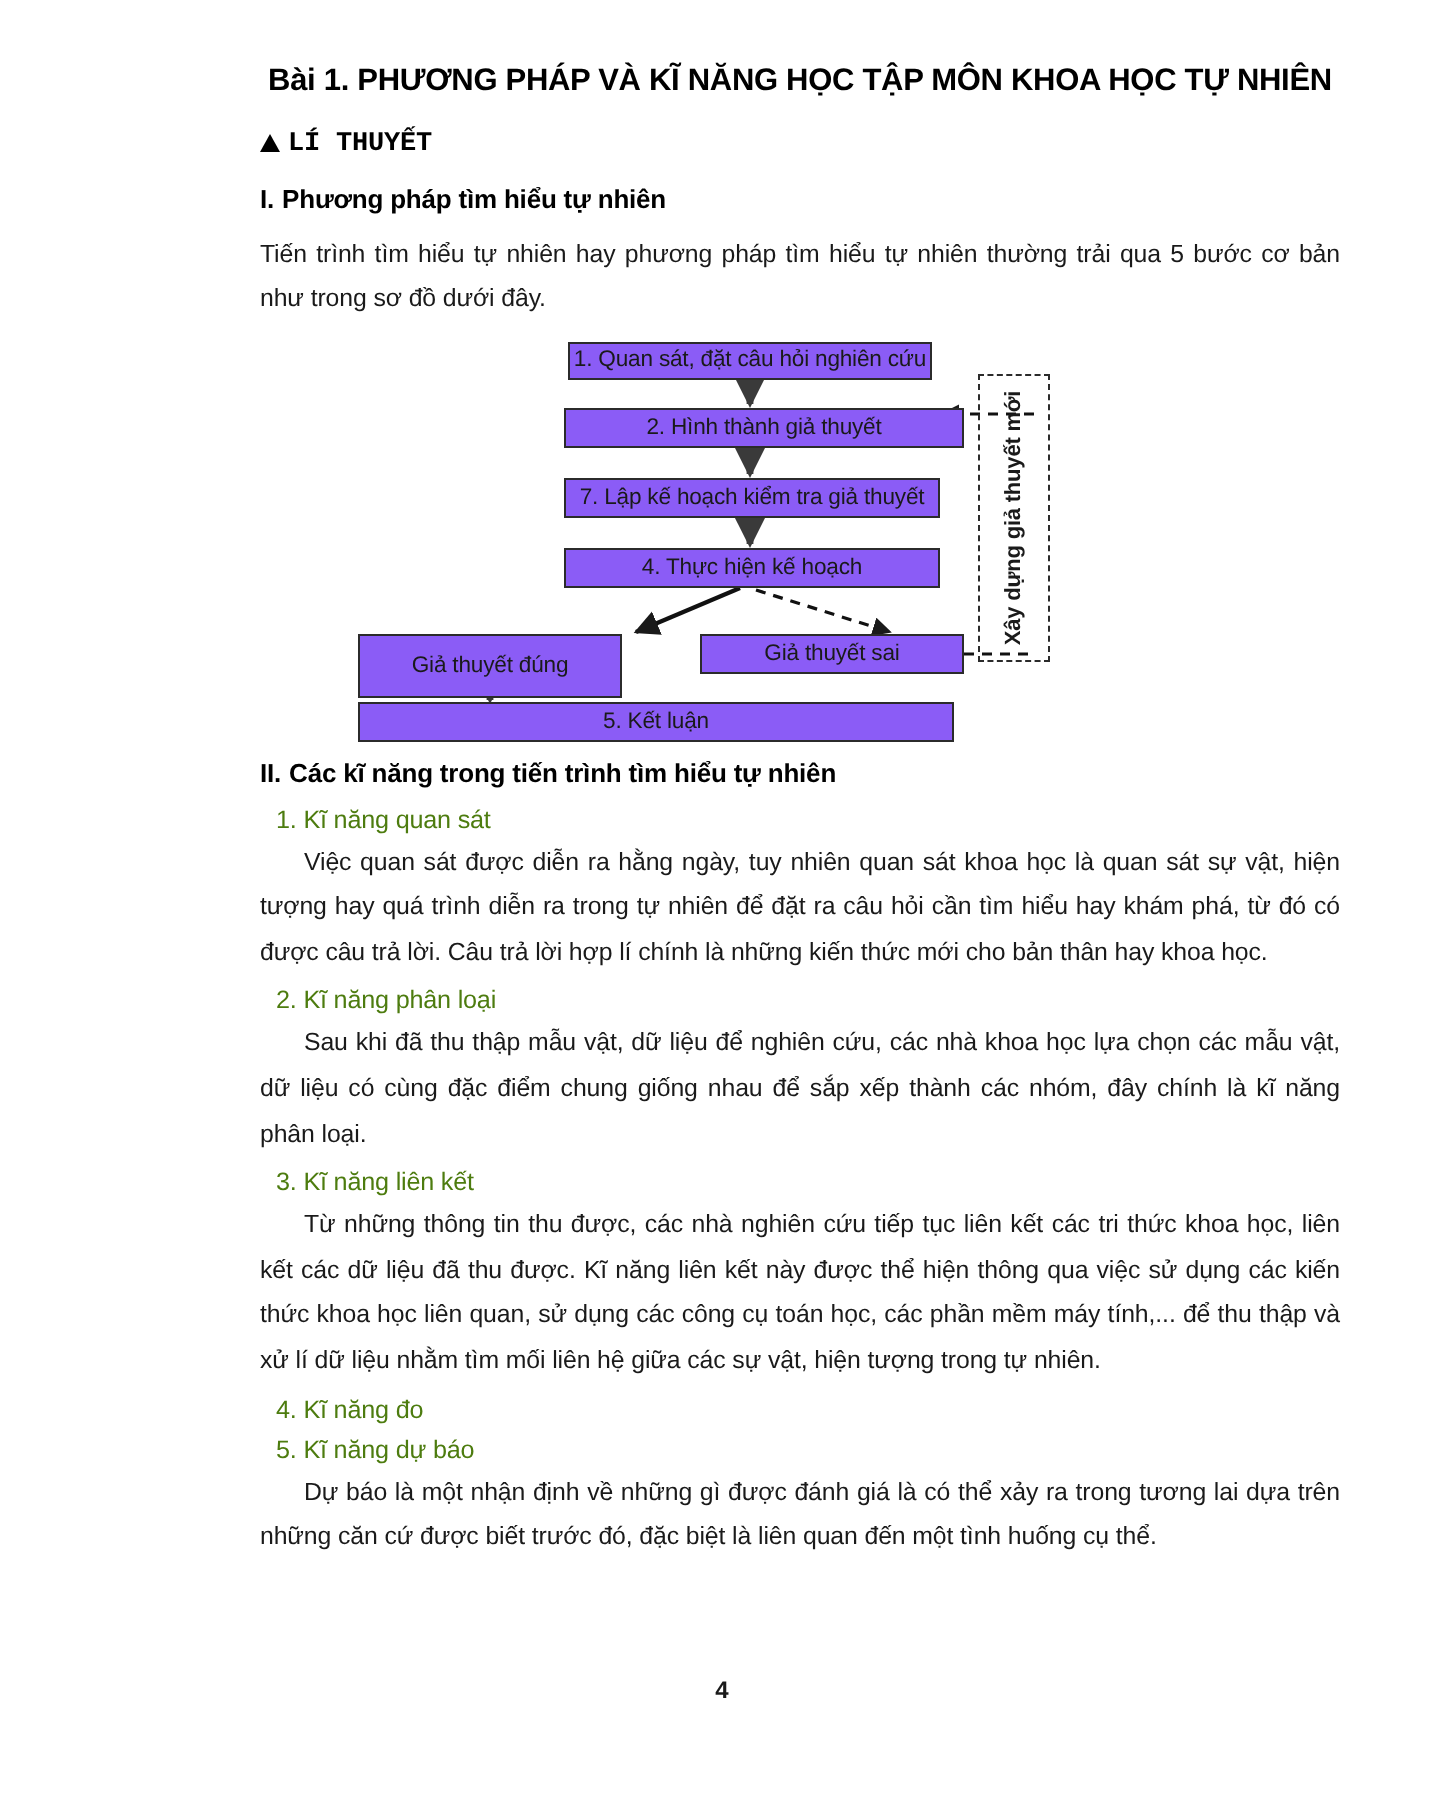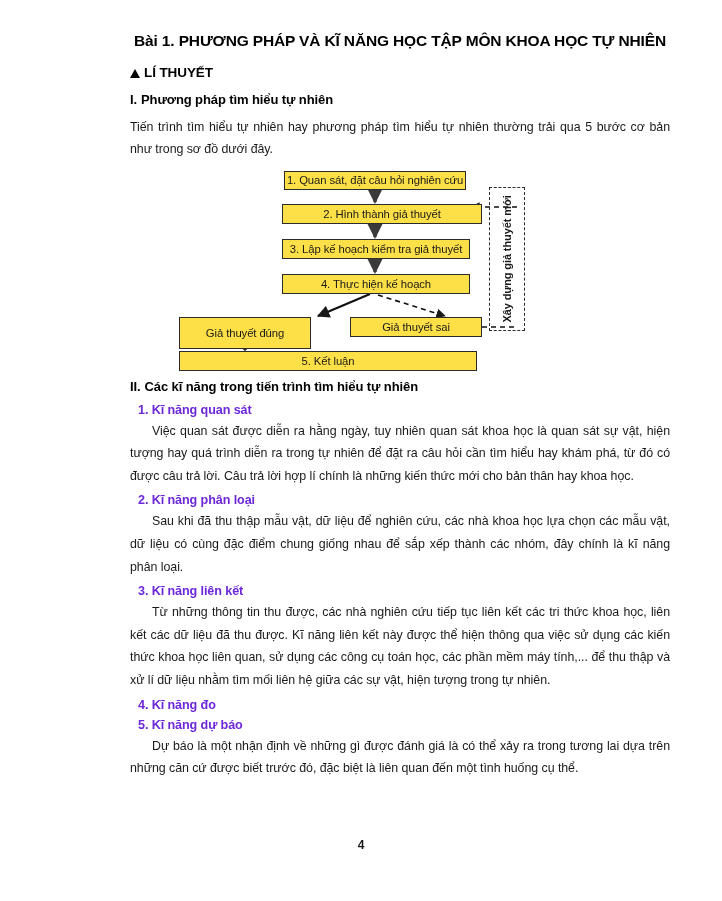--- a/index.html
+++ b/index.html
@@ -38,44 +38,45 @@
     margin: 0 0 14px 0;
     line-height: 1.2;
     color: #000;
   }
   .section-marker {
     font-size: 13.5px;
     font-weight: bold;
     margin: 12px 0 12px 0;
     letter-spacing: -0.1px;
     color: #000;
+    font-family: Liberation Mono, monospace;
   }
   .tri {
     display: inline-block;
     width: 0; height: 0;
     border-left: 5px solid transparent;
     border-right: 5px solid transparent;
     border-bottom: 9px solid #000;
     vertical-align: -1px;
     margin-right: 4px;
   }
   .roman-heading {
     font-size: 13px;
     font-weight: bold;
     margin: 0 0 9px 0;
     letter-spacing: -0.1px;
     color: #000;
   }
   .roman-heading .num { margin-right: 4px; }
   .sub-heading {
     font-size: 12.6px;
-    font-weight: bold;
+    font-weight: normal;
     margin: 6px 0 3px 8px;
     letter-spacing: -0.1px;
-    color: #6d28d9;
+    color: #4d7c0f;
   }
 
   
   p.body {
     font-size: 12.4px;
     line-height: 1.82;
     margin: 0 0 2px 0;
     text-align: justify;
     color: #1a1a1a;
     letter-spacing: -0.05px;
@@ -86,21 +87,21 @@
   .flow-wrap {
     position: relative;
     width: 540px;
     height: 200px;
     margin: 8px 0 10px 0;
   }
   .flow-box {
     position: absolute;
     box-sizing: border-box;
     border: 1.2px solid #2b2b2b;
-    background: #fde047;
+    background: #8b5cf6;
     font-size: 11.3px;
     color: #1a1a1a;
     display: flex;
     align-items: center;
     justify-content: center;
     letter-spacing: -0.1px;
     text-align: center;
     line-height: 1.1;
   }
   .flow-dashed-group {
@@ -186,21 +187,21 @@
 
       <div class="flow-box" style="left:154px; top:2px; width:182px; height:19px;">
         <span>1. Quan sát, đặt câu hỏi nghiên cứu</span>
       </div>
 
       <div class="flow-box" style="left:152px; top:35px; width:200px; height:20px;">
         <span>2. Hình thành giả thuyết</span>
       </div>
 
       <div class="flow-box" style="left:152px; top:70px; width:188px; height:20px;">
-        <span>3. Lập kế hoạch kiểm tra giả thuyết</span>
+        <span>7. Lập kế hoạch kiểm tra giả thuyết</span>
       </div>
 
       <div class="flow-box" style="left:152px; top:105px; width:188px; height:20px;">
         <span>4. Thực hiện kế hoạch</span>
       </div>
 
       <div class="flow-box" style="left:49px; top:148px; width:132px; height:32px;justify-content:center;">
         <span>Giả thuyết đúng</span>
       </div>
 

